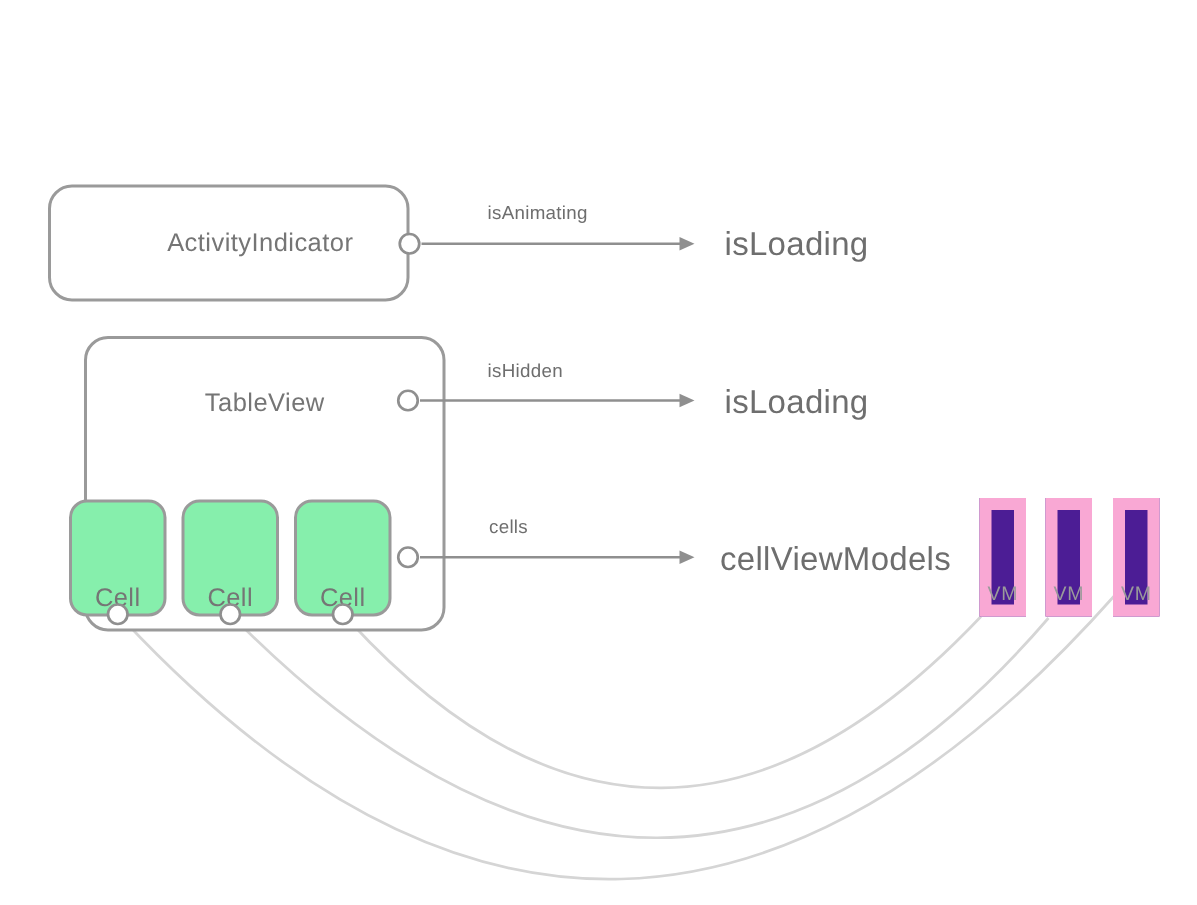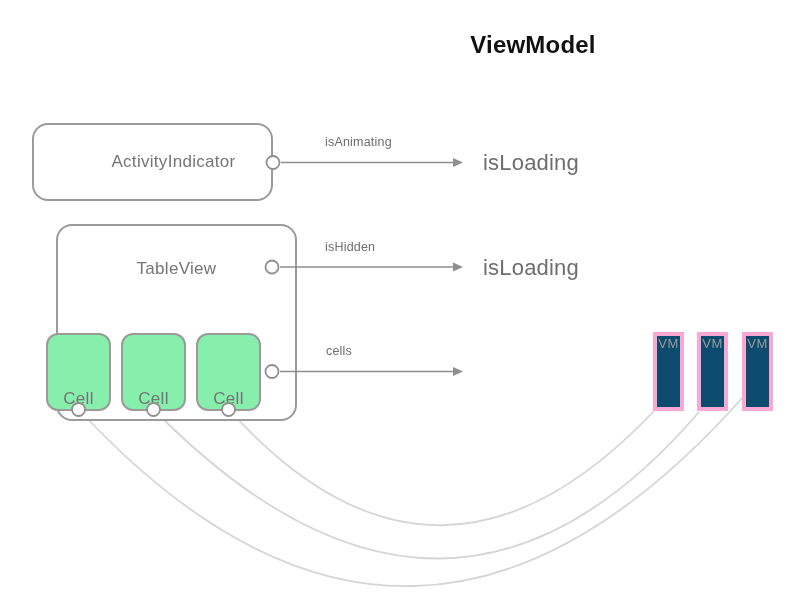--- a/index.html
+++ b/index.html
@@ -60,24 +60,24 @@
     border: 2px solid #9a9a9a;
     border-radius: 12px;
     background: #86efac;
     display: flex;
     align-items: flex-end;
     justify-content: center;
   }
 
   .vm-box {
     box-sizing: border-box;
-    border: 4px solid #f9a8d4;
-    background: #0c4a6e;
+    border: 8px solid #f9a8d4;
+    background: #4c1d95;
     display: flex;
-    align-items: flex-start;
+    align-items: flex-end;
     justify-content: center;
   }
   .vm-label {
     font-size: 13px;
     color: #9a9a9a;
     letter-spacing: 0.5px;
   }
 
   .prop-label {
     font-size: 12.5px;
@@ -104,21 +104,20 @@
 <body>
 
 <div class="canvas">
 
   <svg class="wires">
     <path d="M 83 414 Q 415 767 744 396" fill="none" stroke="#d5d5d5" stroke-width="1.8"></path>
     <path d="M 158 414 Q 448 704 699 412" fill="none" stroke="#d5d5d5" stroke-width="1.8"></path>
     <path d="M 233 414 Q 439 638 654 411" fill="none" stroke="#d5d5d5" stroke-width="1.8"></path>
   </svg>
 
-  <div class="abs col-header" style="left:433px; top:31px; width:200px;">ViewModel</div>
 
   <div class="abs node-box" style="left:32px; top:123px; width:241px; height:78px;">
     <span class="node-label">ActivityIndicator</span>
   </div>
 
   <div class="abs tableview-box" style="left:32px; top:224px; width:241px; height:197px;margin-left:24px;">
     <div class="tableview-title">TableView</div>
   </div>
 
   <div class="abs cell-box" style="left:46px; top:333px; width:65px; height:78px;">
@@ -159,14 +158,15 @@
     <circle cx="153.5" cy="409.5" r="6.5" fill="#ffffff" stroke="#8f8f8f" stroke-width="1.8"></circle>
     <circle cx="228.5" cy="409.5" r="6.5" fill="#ffffff" stroke="#8f8f8f" stroke-width="1.8"></circle>
   </svg>
 
   <div class="abs prop-label" style="left:285px; top:135px;">isAnimating</div>
   <div class="abs prop-label" style="left:285px; top:240px;">isHidden</div>
   <div class="abs prop-label" style="left:286px; top:344px;">cells</div>
 
   <div class="abs target-label" style="left:483px; top:150px;">isLoading</div>
   <div class="abs target-label" style="left:483px; top:255px;">isLoading</div>
+  <div class="abs target-label" style="left:480px; top:360px;">cellViewModels</div>
 
 </div>
 
 </body></html>

